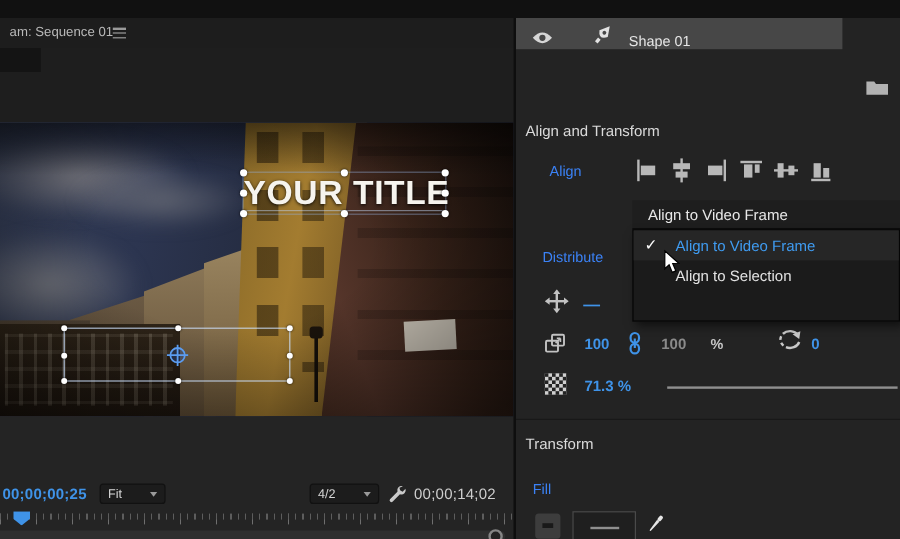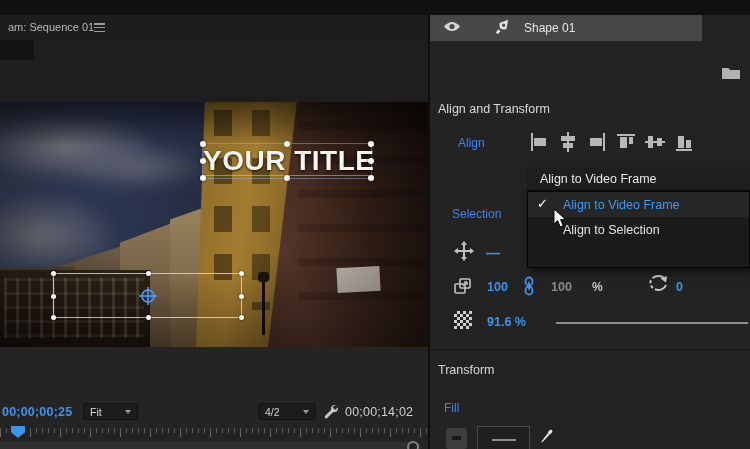--- a/index.html
+++ b/index.html
@@ -50,21 +50,21 @@
   }
   .playhead { left:11px; top:411px; width:14px; height:12px; background:#3f93e8;
     clip-path:polygon(0 0,100% 0,100% 52%,50% 100%,0 52%); }
   .scrollbar { left:0; top:427px; width:421px; height:10px; background:#2f2f2f; border-radius:0 5px 5px 0; }
   .scroll-knob { left:407px; top:426px; width:12px; height:12px; border-radius:50%;
     border:2px solid #858585; background:#232323; }
 
   
   .divider-v { left:428px; top:0; width:2px; height:449px; background:#0e0e0e; }
   .layer-row { left:430px; top:0; width:272px; height:26px; background:#474747;
-    display:flex; align-items:center; }
+    display:flex; align-items:flex-end; }
   .layer-name { color:#e6e6e6; font-size:12px; }
   .panel-header { font-size:12.5px; color:#dadada; }
   .panel-label { font-size:12px; color:#3b82f6; }
   .val-blue { font-size:12.5px; font-weight:bold; color:#3f93e8; }
   .val-gray { font-size:12.5px; font-weight:bold; color:#8a8a8a; }
   .unit { font-size:12px; color:#c6c6c6; font-weight:bold; }
 
   .align-btn { position:absolute; width:22px; height:22px; top:116px; }
   .align-btn svg { display:block; }
 
@@ -274,21 +274,21 @@
       <span class="dd-text">Align to Selection</span>
     </div>
   </div>
 
   <div class="abs cursor">
     <svg width="15" height="21" viewBox="0 0 15 21">
       <path d="M1 1 L1 16 L4.6 12.6 L7.2 19 L10.2 17.7 L7.6 11.6 L12.6 11.4 Z" fill="#fff" stroke="#000" stroke-width="1"></path>
     </svg>
   </div>
 
-  <div class="abs panel-label" style="left:452px;top:192px;">Selection</div>
+  <div class="abs panel-label" style="left:452px;top:192px;">Distribute</div>
 
   <div class="abs" style="left:454px;top:226px;">
     <svg width="20" height="20" viewBox="0 0 20 20" fill="#c2c2c2">
       <rect x="9" y="3" width="2" height="14"></rect>
         <rect x="3" y="9" width="14" height="2"></rect>
       <path d="M10 0 L13 4 L7 4 Z"></path>
         <path d="M10 20 L13 16 L7 16 Z"></path>
       <path d="M0 10 L4 7 L4 13 Z"></path>
         <path d="M20 10 L16 7 L16 13 Z"></path>
     </svg>
@@ -315,21 +315,21 @@
   <div class="abs unit" style="left:592px;top:265px;">%</div>
   <div class="abs" style="left:646px;top:259px;">
     <svg width="24" height="22" viewBox="0 0 24 22" fill="none">
       <path d="M19 5 A8 7 0 1 0 20 11" stroke="#c8c8c8" stroke-width="2" stroke-dasharray="14 2.5 3 2.5 3 2.5"></path>
       <path d="M14.5 4.5 L21 2 L20 8.5 Z" fill="#c8c8c8"></path>
     </svg>
   </div>
   <div class="abs val-blue" style="left:676px;top:265px;">0</div>
 
   <div class="abs checker"></div>
-  <div class="abs val-blue" style="left:487px;top:300px;">91.6 %</div>
+  <div class="abs val-blue" style="left:487px;top:300px;">71.3 %</div>
   <div class="abs slider-line"></div>
 
   <div class="abs divider-h"></div>
 
   <div class="abs panel-header" style="left:438px;top:348px;">Transform</div>
   <div class="abs panel-label" style="left:444px;top:386px;">Fill</div>
   <div class="abs fill-btn">
       <i></i>
     </div>
   <div class="abs swatch">

